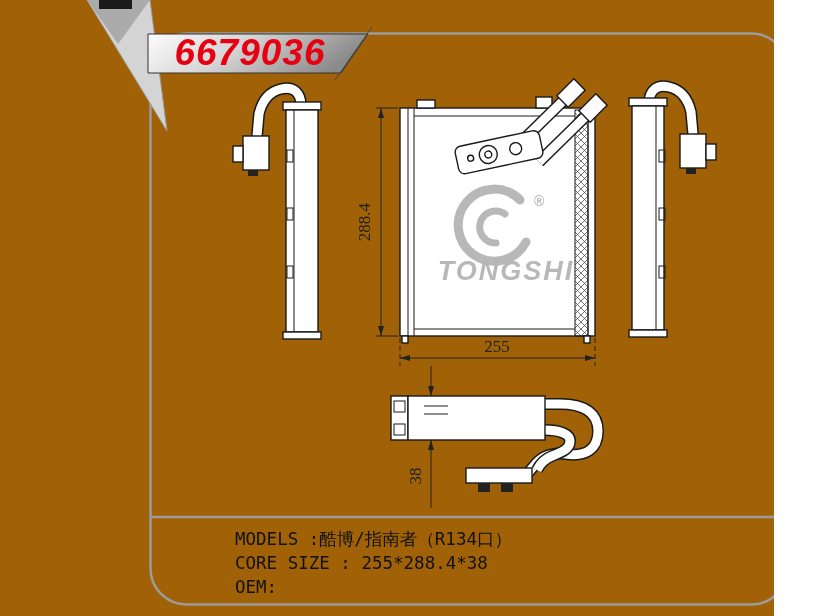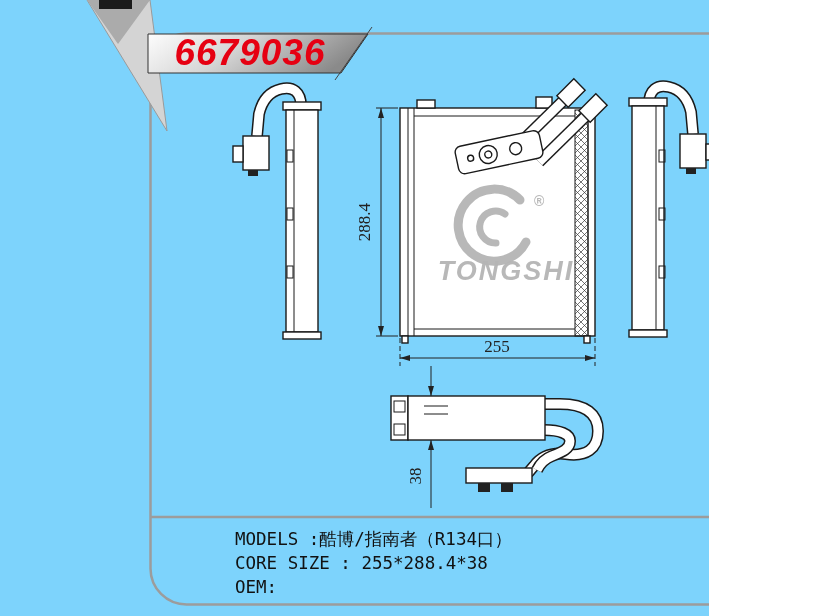--- a/index.html
+++ b/index.html
@@ -1,16 +1,16 @@
 <!DOCTYPE html>
 <html><head>
 <meta charset="utf-8">
 <style>
   html,body{margin:0;padding:0;background:#ffffff;}
-  .page{position:relative;width:709px;height:616px;background:#7dd3fc;overflow:hidden;
+  .page{position:relative;width:774px;height:616px;background:#a16207;overflow:hidden;
         font-family:"Liberation Sans",sans-serif;}
   svg{position:absolute;left:0;top:0;}
   .draw{stroke:#1a1a1a;stroke-width:1.4;fill:none;}
   .draw-fill{stroke:#1a1a1a;stroke-width:1.4;fill:#ffffff;}
   .thin{stroke:#1a1a1a;stroke-width:1;fill:none;}
   .tube-outer{stroke:#1a1a1a;stroke-width:12;fill:none;stroke-linecap:butt;}
   .tube-inner{stroke:#ffffff;stroke-width:9;fill:none;stroke-linecap:butt;}
   .dim{stroke:#222222;stroke-width:1;fill:none;}
   .dim-ext{stroke:#222222;stroke-width:1;fill:none;stroke-dasharray:5 3;}
   .arrow{fill:#222222;stroke:none;}

